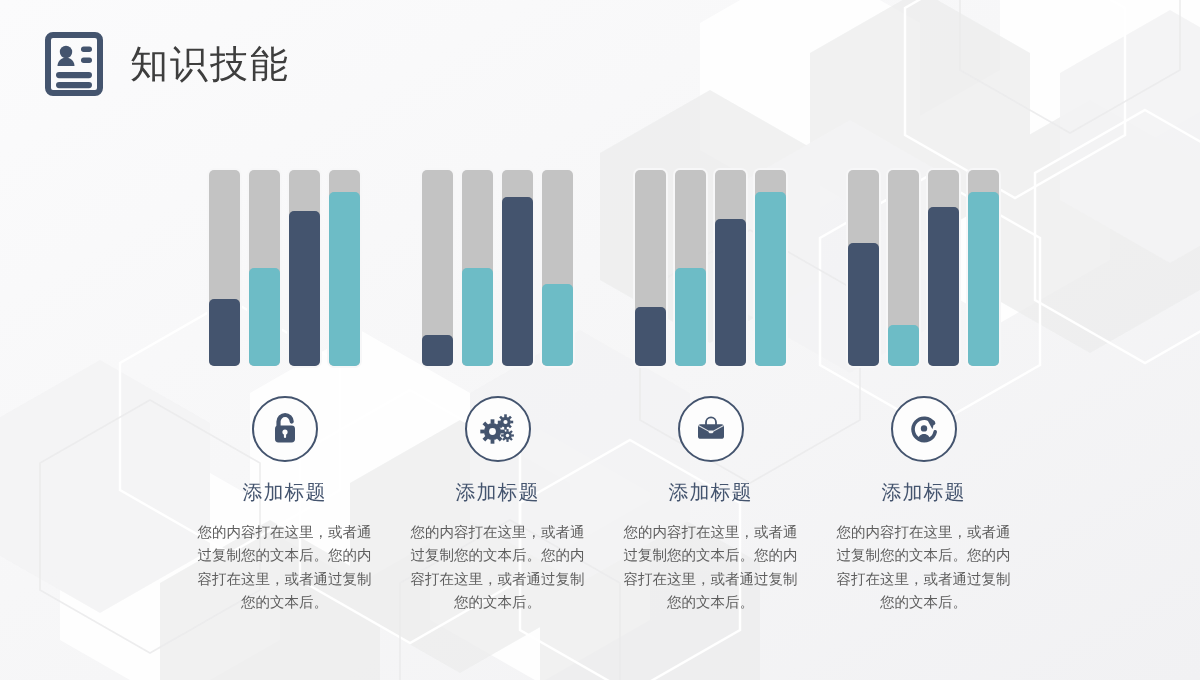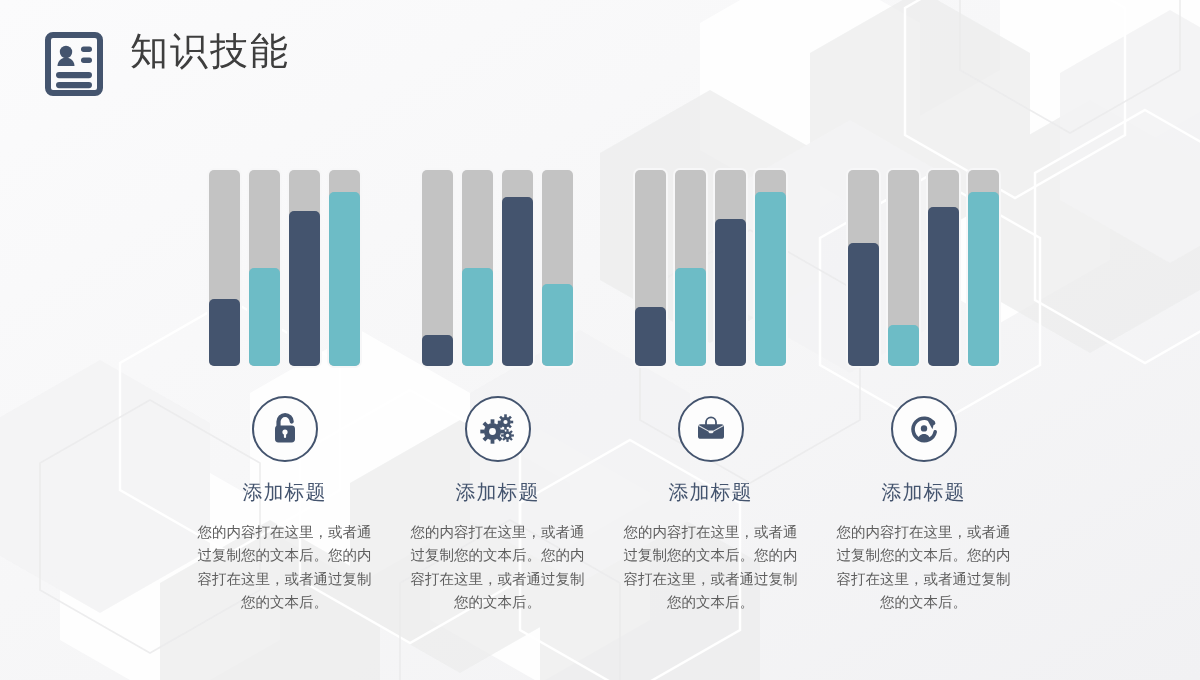--- a/index.html
+++ b/index.html
@@ -25,21 +25,21 @@
     pointer-events: none;
   }
   #bg-layer svg { display: block; width: 1200px; height: 680px; }
 
   
   #header {
     position: absolute;
     left: 42px;
     top: 32px;
     display: flex;
-    align-items: flex-start;
+    align-items: center;
     gap: 24px;
     z-index: 3;
   }
   #header-icon {
     width: 64px;
     height: 64px;
     flex: 0 0 64px;
   }
   #page-title {
     font-size: 38px;

